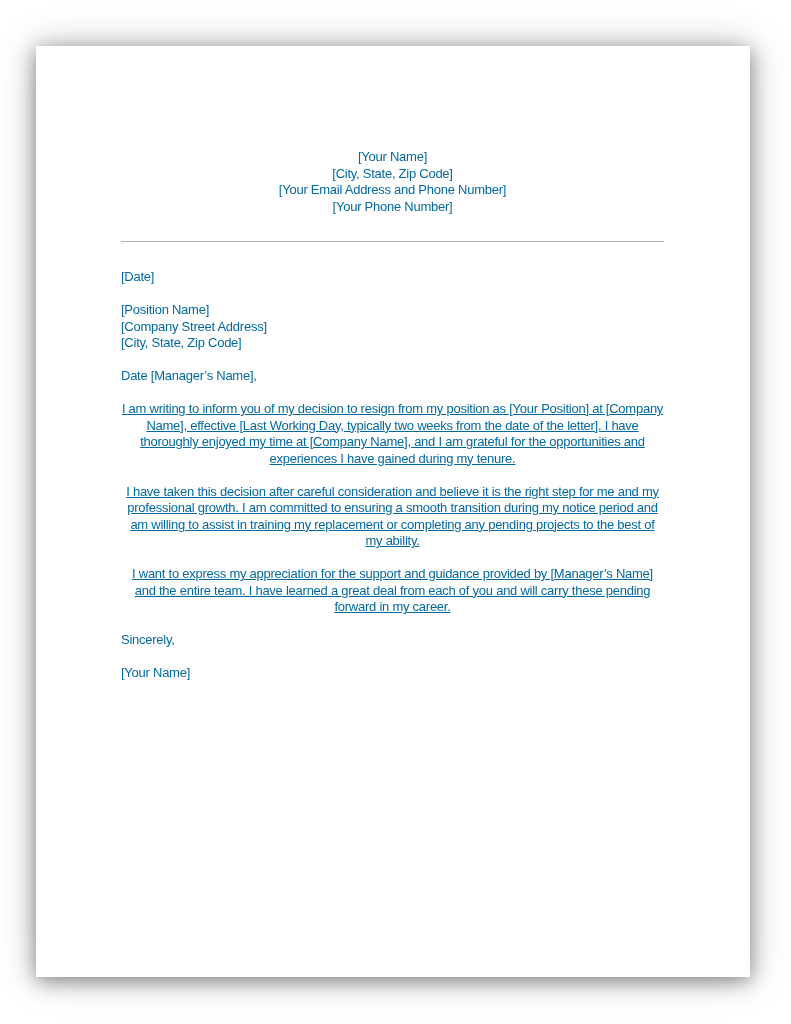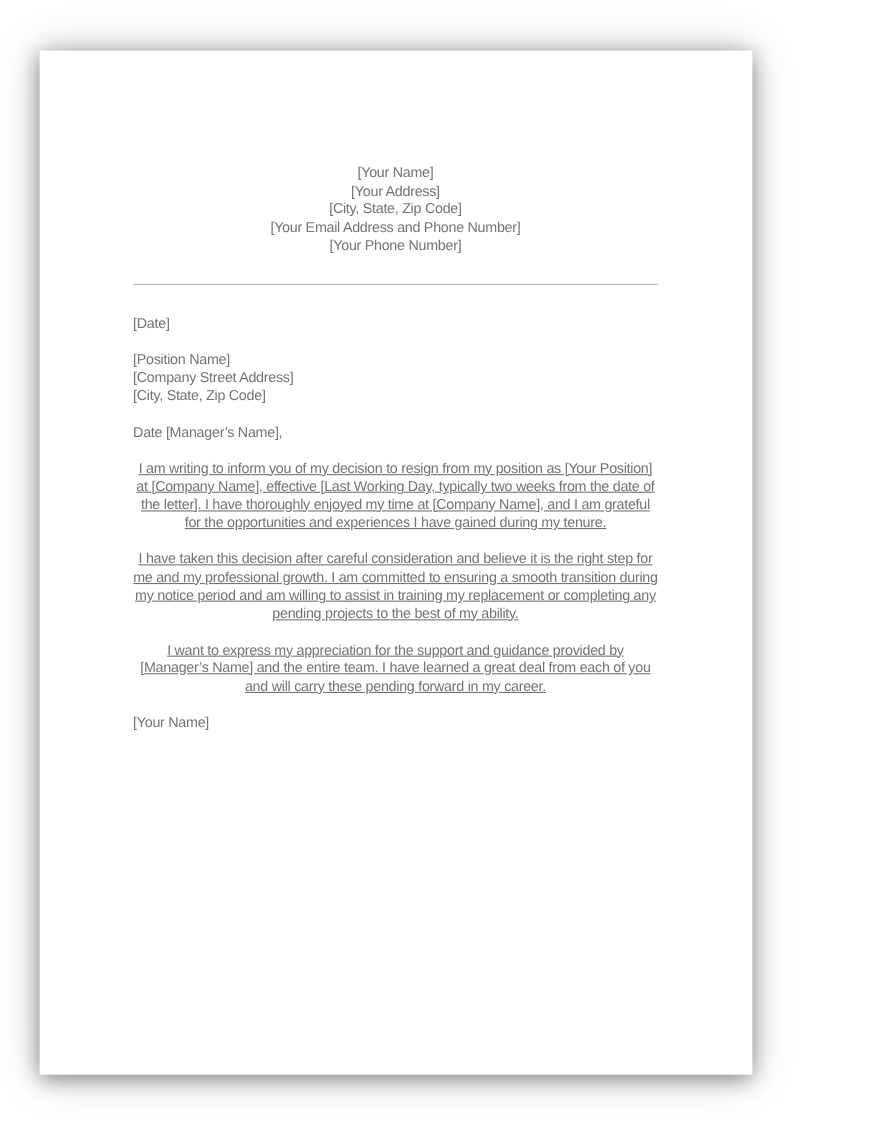--- a/index.html
+++ b/index.html
@@ -15,26 +15,26 @@
     height: 1024px;
     background: #ffffff;
     overflow: hidden;
     position: relative;
   }
 
   .page {
     position: absolute;
     left: 36px;
     top: 46px;
-    width: 648px;
+    width: 714px;
     height: 931px;
     background: #ffffff;
     box-shadow: 0 4px 18px rgba(0,0,0,0.40), 0 0 38px rgba(0,0,0,0.22);
     padding: 103px 86px 0 85px;
-    color: #737373;
+    color: #0369a1;
     font-size: 13px;
     line-height: 16.5px;
     letter-spacing: -0.25px;
   }
 
   .sender-block {
     text-align: center;
     margin-bottom: 26px;
   }
 
@@ -54,21 +54,20 @@
   }
 </style>
 </head>
 <body>
 
 <div class="canvas">
   <div class="page">
 
     <div class="sender-block">
       <div>[Your Name]</div>
-      <div>[Your Address]</div>
       <div>[City, State, Zip Code]</div>
       <div>[Your Email Address and Phone Number]</div>
       <div>[Your Phone Number]</div>
     </div>
 
     <hr class="divider">
 
     <div class="block">[Date]</div>
 
     <div class="block">
@@ -76,17 +75,18 @@
       <div>[Company Street Address]</div>
       <div>[City, State, Zip Code]</div>
     </div>
 
     <div class="block">Date [Manager’s Name],</div>
 
     <p class="body-par">I am writing to inform you of my decision to resign from my position as [Your Position] at [Company Name], effective [Last Working Day, typically two weeks from the date of the letter]. I have thoroughly enjoyed my time at [Company Name], and I am grateful for the opportunities and experiences I have gained during my tenure.</p>
     <p class="body-par">I have taken this decision after careful consideration and believe it is the right step for me and my professional growth. I am committed to ensuring a smooth transition during my notice period and am willing to assist in training my replacement or completing any pending projects to the best of my ability.</p>
     <p class="body-par">I want to express my appreciation for the support and guidance provided by [Manager’s Name] and the entire team. I have learned a great deal from each of you and will carry these pending forward in my career.</p>
 
+    <div class="block">Sincerely,</div>
 
     <div class="block">[Your Name]</div>
 
   </div>
 </div>
 
 </body></html>

